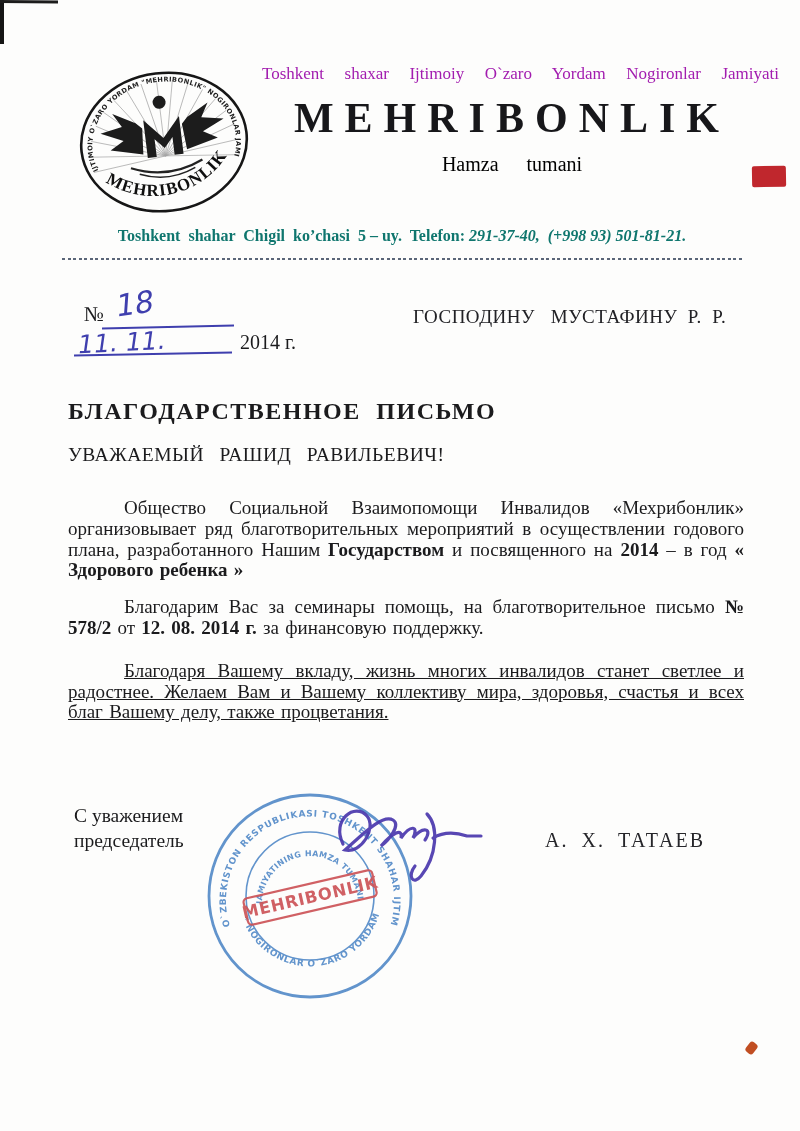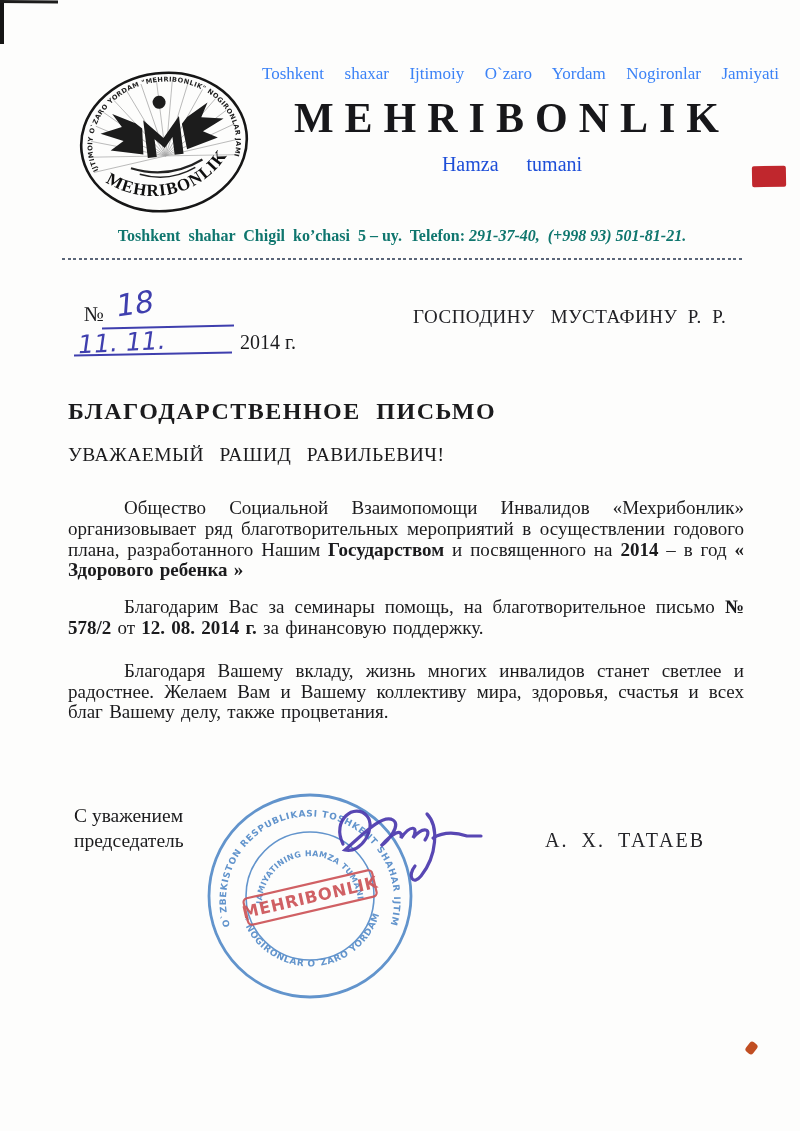--- a/index.html
+++ b/index.html
@@ -5,44 +5,44 @@
   html,body{margin:0;padding:0;}
   body{width:800px;height:1131px;position:relative;background:#fdfdfc;overflow:hidden;
        font-family:"Liberation Serif","DejaVu Serif",serif;color:#1b1b1d;}
   .abs{position:absolute;}
   .pre{white-space:pre;}
   .b{font-weight:bold;}
   
   .corner-v{left:0;top:0;width:4px;height:44px;background:#151515;}
   .corner-h{left:0;top:0;width:58px;height:3px;background:#1c1c1c;transform:rotate(.6deg);transform-origin:0 0;}
   
-  .org-line{left:262px;top:64px;width:500px;text-align:center;font-size:17px;word-spacing:6px;color:#3b82f6;}
+  .org-line{left:262px;top:64px;width:500px;text-align:center;font-size:17px;word-spacing:6px;color:#a21caf;}
   .org-title{left:262px;top:94px;width:500px;text-align:center;font-size:42px;font-weight:bold;
              letter-spacing:11px;color:#17171a;}
-  .org-sub{left:262px;top:153px;width:500px;text-align:center;font-size:20px;word-spacing:9px;color:#1d4ed8;}
+  .org-sub{left:262px;top:153px;width:500px;text-align:center;font-size:20px;word-spacing:9px;color:#000000;}
   .addr{left:62px;top:227px;width:680px;text-align:center;font-size:16px;font-weight:bold;color:#0f766e;}
   .addr i{font-style:italic;}
   .dashes{left:62px;top:258px;width:680px;height:2px;
           background:repeating-linear-gradient(90deg,#5a6578 0 3px,transparent 3px 5.5px);}
   
   .ref-no{left:84px;top:302px;font-size:21px;}
   .hand{color:#3f3fae;font-family:"DejaVu Sans",sans-serif;}
   .ref-no-val{left:116px;top:286px;font-size:30px;transform:rotate(-8deg) skewX(-12deg);}
   .u1{left:102px;top:326px;width:132px;height:2px;background:#3f3fae;transform:rotate(-1.3deg);}
   .ref-date{left:78px;top:328px;font-size:25px;font-style:italic;transform:rotate(-3deg);}
   .u2{left:74px;top:353px;width:158px;height:2px;background:#3f3fae;transform:rotate(-1deg);}
   .ref-year{left:240px;top:331px;font-size:20px;}
   .addressee{left:413px;top:304px;width:340px;font-size:19px;line-height:26px;letter-spacing:.5px;color:#222226;}
   
   .doc-title{left:68px;top:398px;width:690px;text-align:left;font-size:24px;font-weight:bold;
              letter-spacing:1.5px;word-spacing:8px;}
   .salut{left:68px;top:444px;width:690px;font-size:19.5px;letter-spacing:.5px;word-spacing:10px;}
   .bodytext{left:68px;top:482px;width:676px;font-size:19px;line-height:20.8px;text-align:justify;}
   .bodytext p{margin:16px 0 6px 0;text-indent:56px;word-spacing:1.5px;}
-  .bodytext p.gap{margin-top:22px;}
+  .bodytext p.gap{margin-top:22px;text-decoration:underline;}
   .closing{left:74px;top:803px;font-size:19.5px;line-height:25px;}
   .signer{left:545px;top:829px;font-size:20px;letter-spacing:2px;word-spacing:6px;color:#26262a;}
   
   .stamp{left:200px;top:786px;opacity:.88;}
   .sig{left:315px;top:792px;opacity:.92;}
   
   .redmark-top{left:752px;top:166px;width:34px;height:21px;background:#c0272d;border-radius:2px;transform:rotate(-1deg);}
   .redmark-bottom{left:747px;top:1042px;width:9px;height:12px;background:#c14e22;border-radius:3px;transform:rotate(38deg);}
 </style>
 </head>

